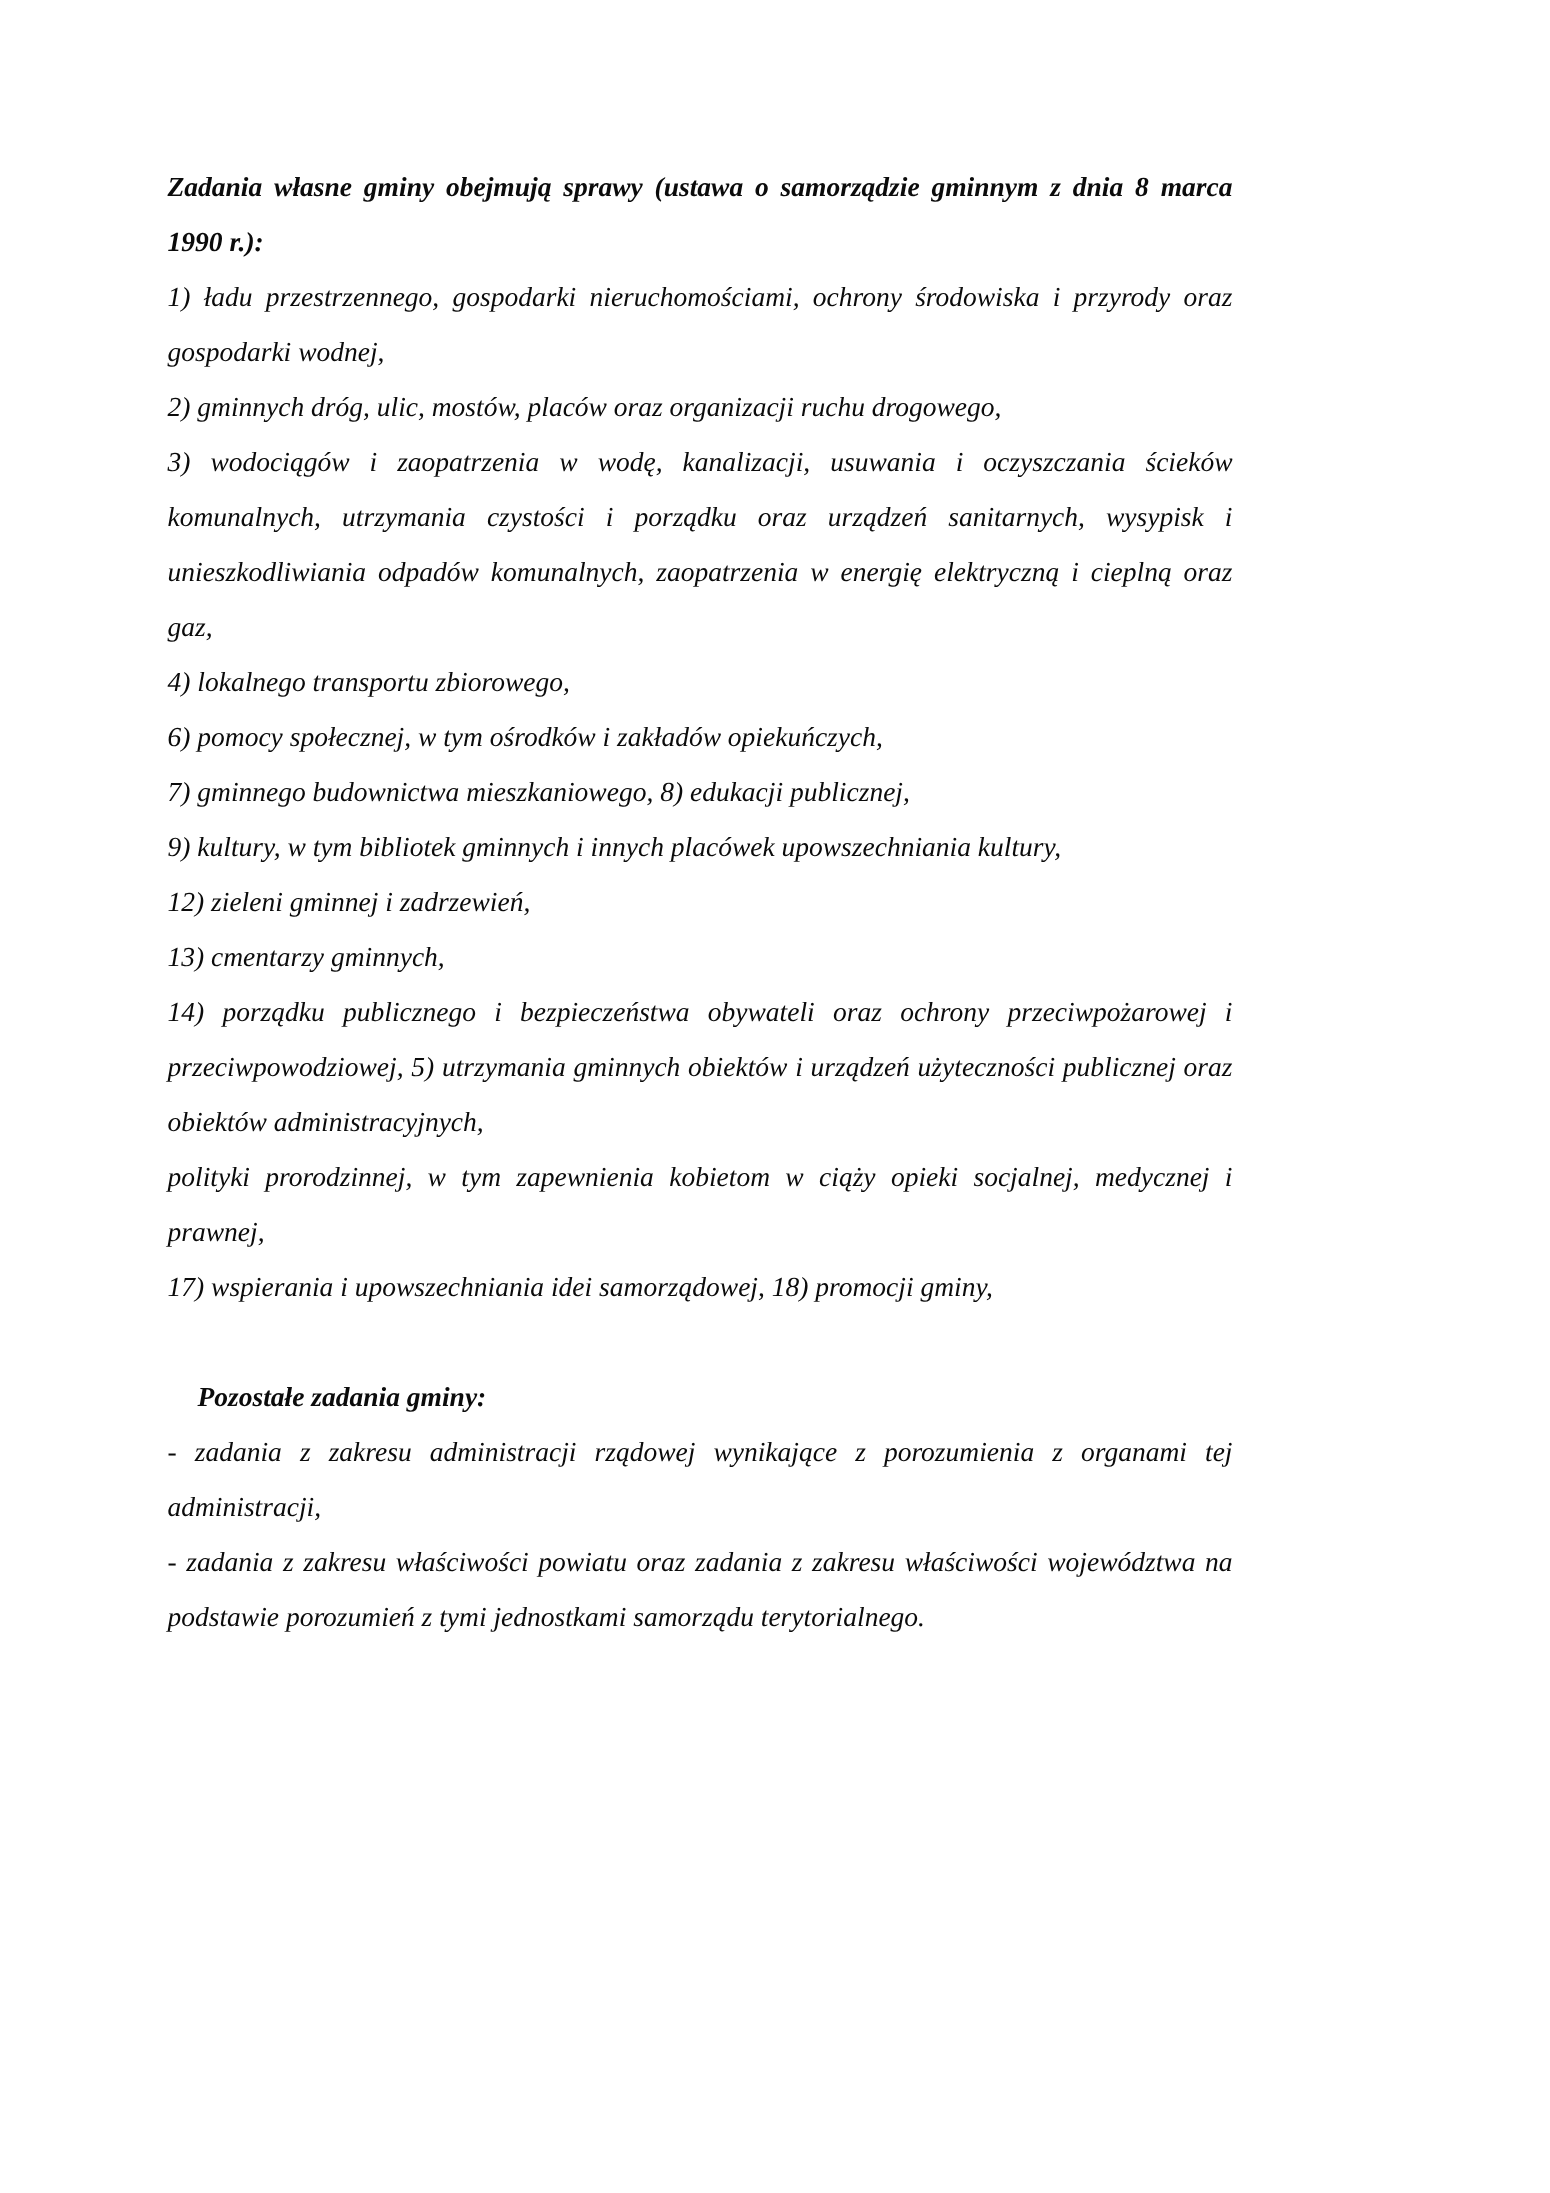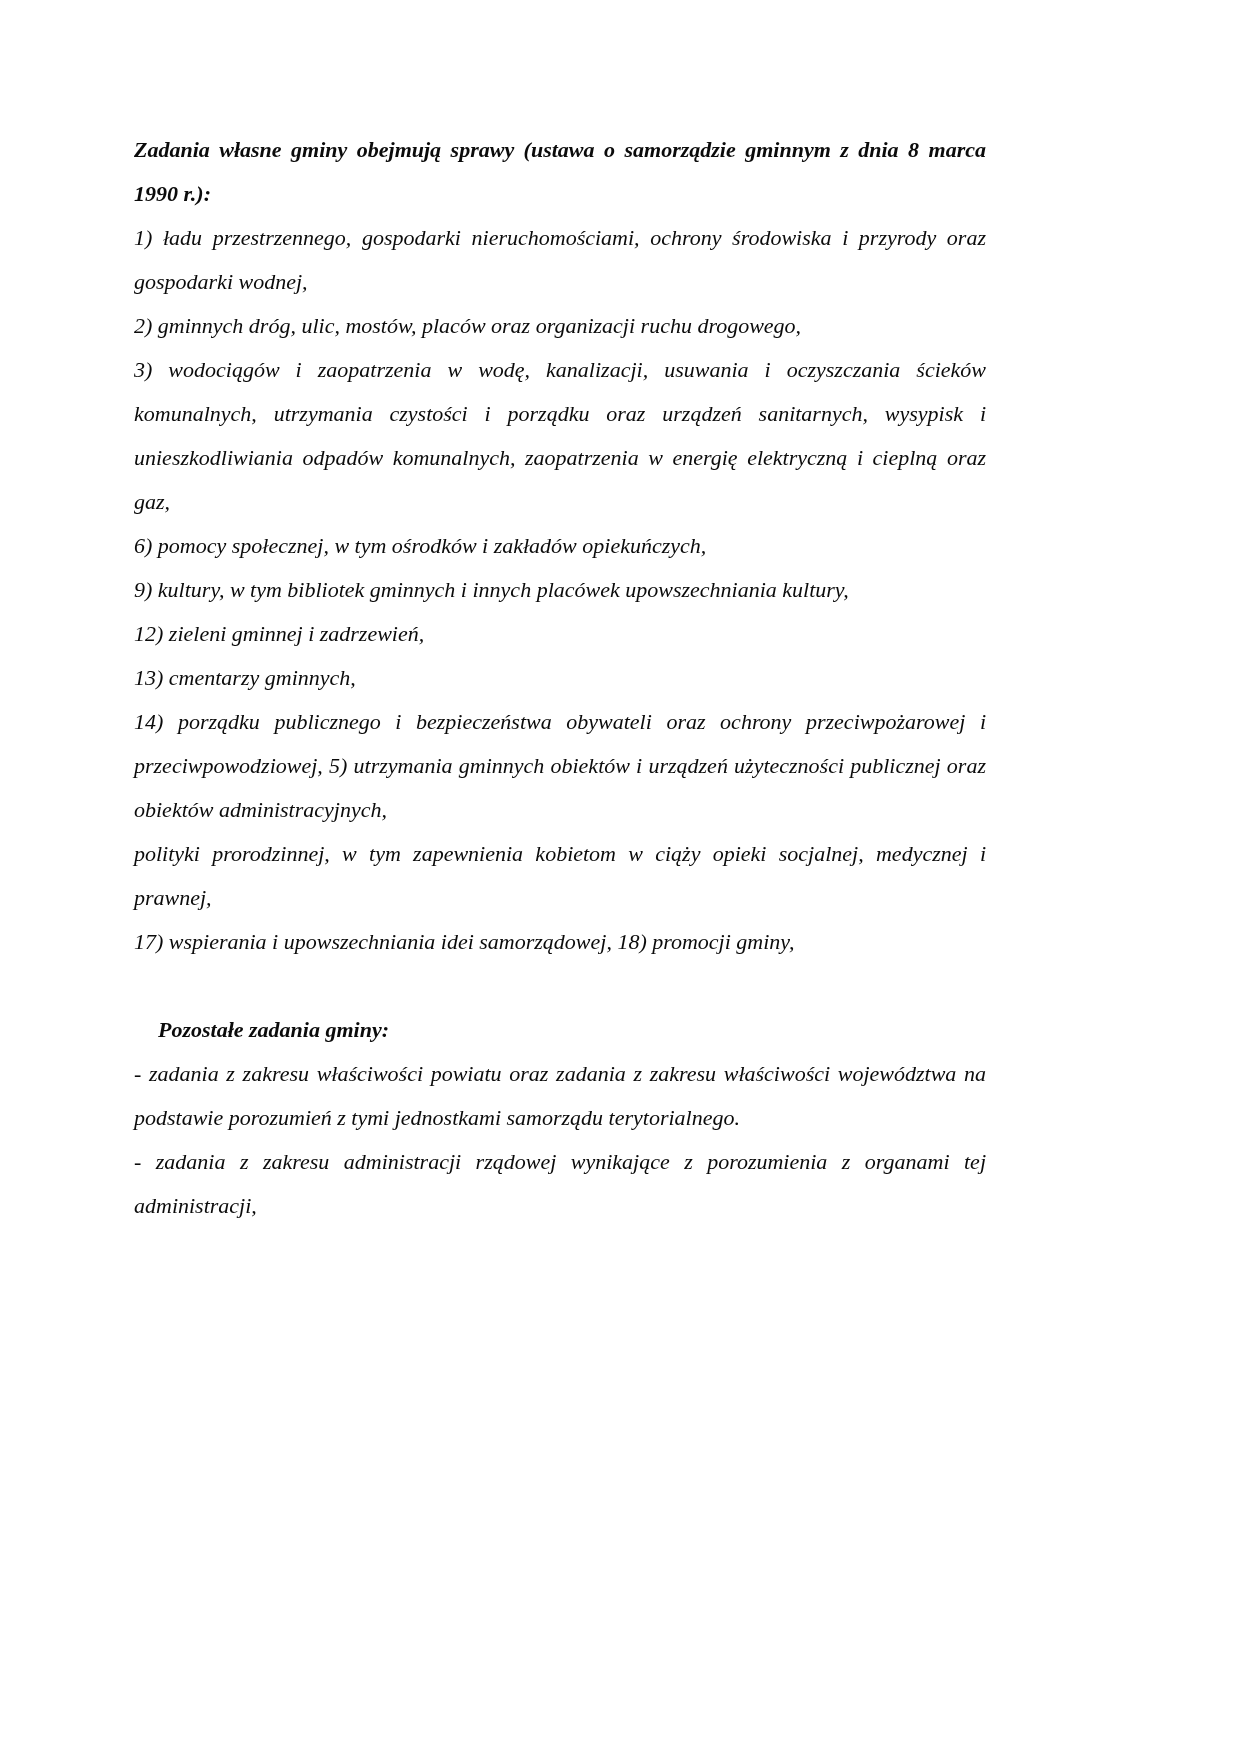--- a/index.html
+++ b/index.html
@@ -34,25 +34,27 @@
 </style>
 </head>
 <body>
 
 <div class="page">
   <p class="para title">Zadania własne gminy obejmują sprawy (ustawa o samorządzie gminnym z dnia 8 marca 1990 r.):</p>
 
   <p class="para">1) ładu przestrzennego, gospodarki nieruchomościami, ochrony środowiska i przyrody oraz gospodarki wodnej,</p>
   <p class="para">2) gminnych dróg, ulic, mostów, placów oraz organizacji ruchu drogowego,</p>
   <p class="para">3) wodociągów i zaopatrzenia w wodę, kanalizacji, usuwania i oczyszczania ścieków komunalnych, utrzymania czystości i porządku oraz urządzeń sanitarnych, wysypisk i unieszkodliwiania odpadów komunalnych, zaopatrzenia w energię elektryczną i cieplną oraz gaz,</p>
+  <p class="para">4) lokalnego transportu zbiorowego,</p>
   <p class="para">6) pomocy społecznej, w tym ośrodków i zakładów opiekuńczych,</p>
+  <p class="para">7) gminnego budownictwa mieszkaniowego, 8) edukacji publicznej,</p>
   <p class="para">9) kultury, w tym bibliotek gminnych i innych placówek upowszechniania kultury,</p>
   <p class="para">12) zieleni gminnej i zadrzewień,</p>
   <p class="para">13) cmentarzy gminnych,</p>
   <p class="para">14) porządku publicznego i bezpieczeństwa obywateli oraz ochrony przeciwpożarowej i przeciwpowodziowej, 5) utrzymania gminnych obiektów i urządzeń użyteczności publicznej oraz obiektów administracyjnych,</p>
   <p class="para">polityki prorodzinnej, w tym zapewnienia kobietom w ciąży opieki socjalnej, medycznej i prawnej,</p>
   <p class="para">17) wspierania i upowszechniania idei samorządowej, 18) promocji gminy,</p>
 
   <p class="para section-heading">Pozostałe zadania gminy:</p>
 
+  <p class="para">- zadania z zakresu administracji rządowej wynikające z porozumienia z organami tej administracji,</p>
   <p class="para">- zadania z zakresu właściwości powiatu oraz zadania z zakresu właściwości województwa na podstawie porozumień z tymi jednostkami samorządu terytorialnego.</p>
-  <p class="para">- zadania z zakresu administracji rządowej wynikające z porozumienia z organami tej administracji,</p>
 </div>
 
 </body></html>

